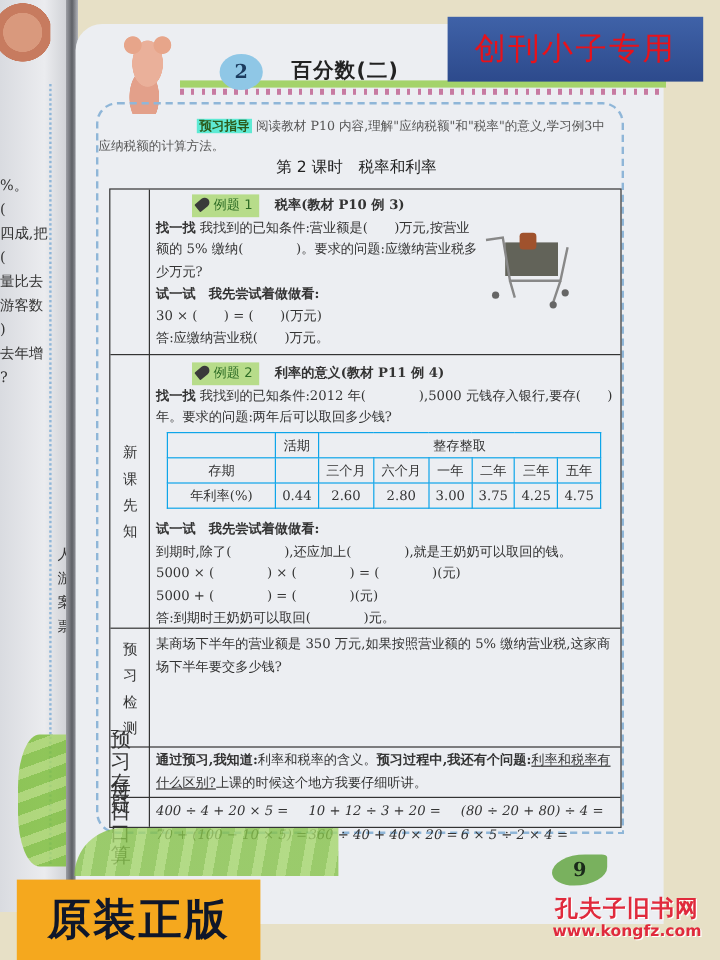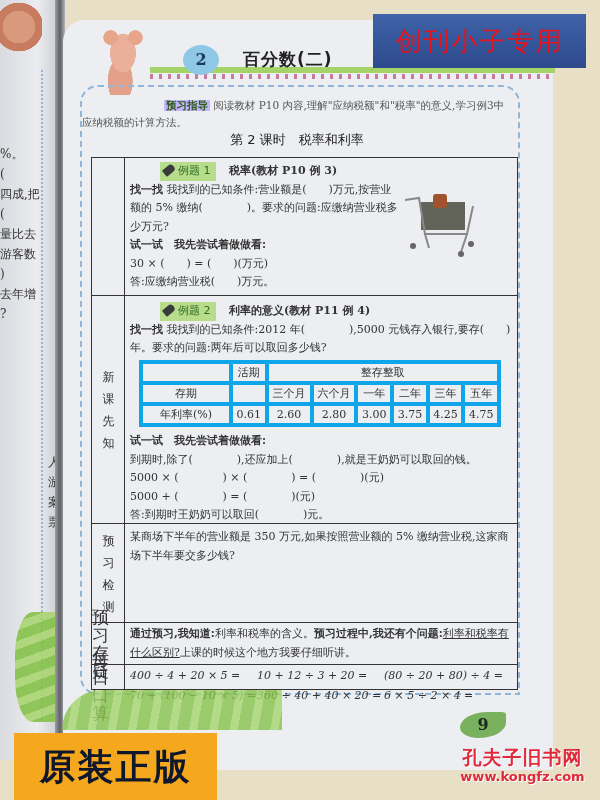--- a/index.html
+++ b/index.html
@@ -77,21 +77,21 @@
   .content-frame {
     position: absolute; left: 80px; top: 85px; width: 440px; height: 610px;
     border: 2px dashed #8fb6d8; border-radius: 18px 18px 0 18px;
   }
   .guide {
     position: absolute; left: 82px; top: 97px; width: 430px;
     font-size: 10.5px; line-height: 17px; color: #555;
     text-indent: 82px;
   }
   .guide-tag {
-    background: #c4b5fd; color: #2c5a1a; font-weight: bold; padding: 0 2px; font-family: Liberation Serif, serif;
+    background: #5eead4; color: #2c5a1a; font-weight: bold; padding: 0 2px;
   }
   .lesson-title {
     position: absolute; left: 82px; top: 130px; width: 430px; text-align: center;
     font: 13px/20px "DejaVu Sans", sans-serif; color: #222;
   }
   
   .main {
     position: absolute; left: 91px; top: 157px; width: 427px; height: 533px;
     border: 1.5px solid #333;
   }
@@ -121,21 +121,21 @@
   .ex-title { font-weight: bold; margin-left: 10px; }
   .b { font-weight: bold; }
   .u { text-decoration: underline; }
   .cart {
     position: absolute; left: 402px; top: 185px; width: 80px; height: 72px;
   }
   .rates {
     position: absolute; left: 47px; top: 202px; width: 362px; border-collapse: collapse;
     font-size: 11px; text-align: center; color: #333;
   }
-  .rates td { border: 4px solid #0ea5e9; height: 21px; padding: 0 2px; }
+  .rates td { border: 1px solid #0ea5e9; height: 21px; padding: 0 2px; }
   .math-row {
     display: flex; font-size: 11px; line-height: 20px;
   }
   .math-row span { flex: 1; font-style: italic; }
   
   .page-leaf {
     position: absolute; left: 460px; top: 712px; width: 46px; height: 26px;
     background: #79b15e; border-radius: 60% 10% 60% 40%;
     font: bold 16px/26px "DejaVu Serif", serif; text-align: center; color: #1a2a1a;
   }
@@ -263,21 +263,21 @@
       <td></td>
       <td>三个月</td>
       <td>六个月</td>
       <td>一年</td>
       <td>二年</td>
       <td>三年</td>
       <td>五年</td>
     </tr>
     <tr>
       <td>年利率(%)</td>
-      <td>0.61</td>
+      <td>0.44</td>
       <td>2.60</td>
       <td>2.80</td>
       <td>3.00</td>
       <td>3.75</td>
       <td>4.25</td>
       <td>4.75</td>
     </tr>
   </tbody>
     </table>
   <div class="cell" style="top:274px;">

